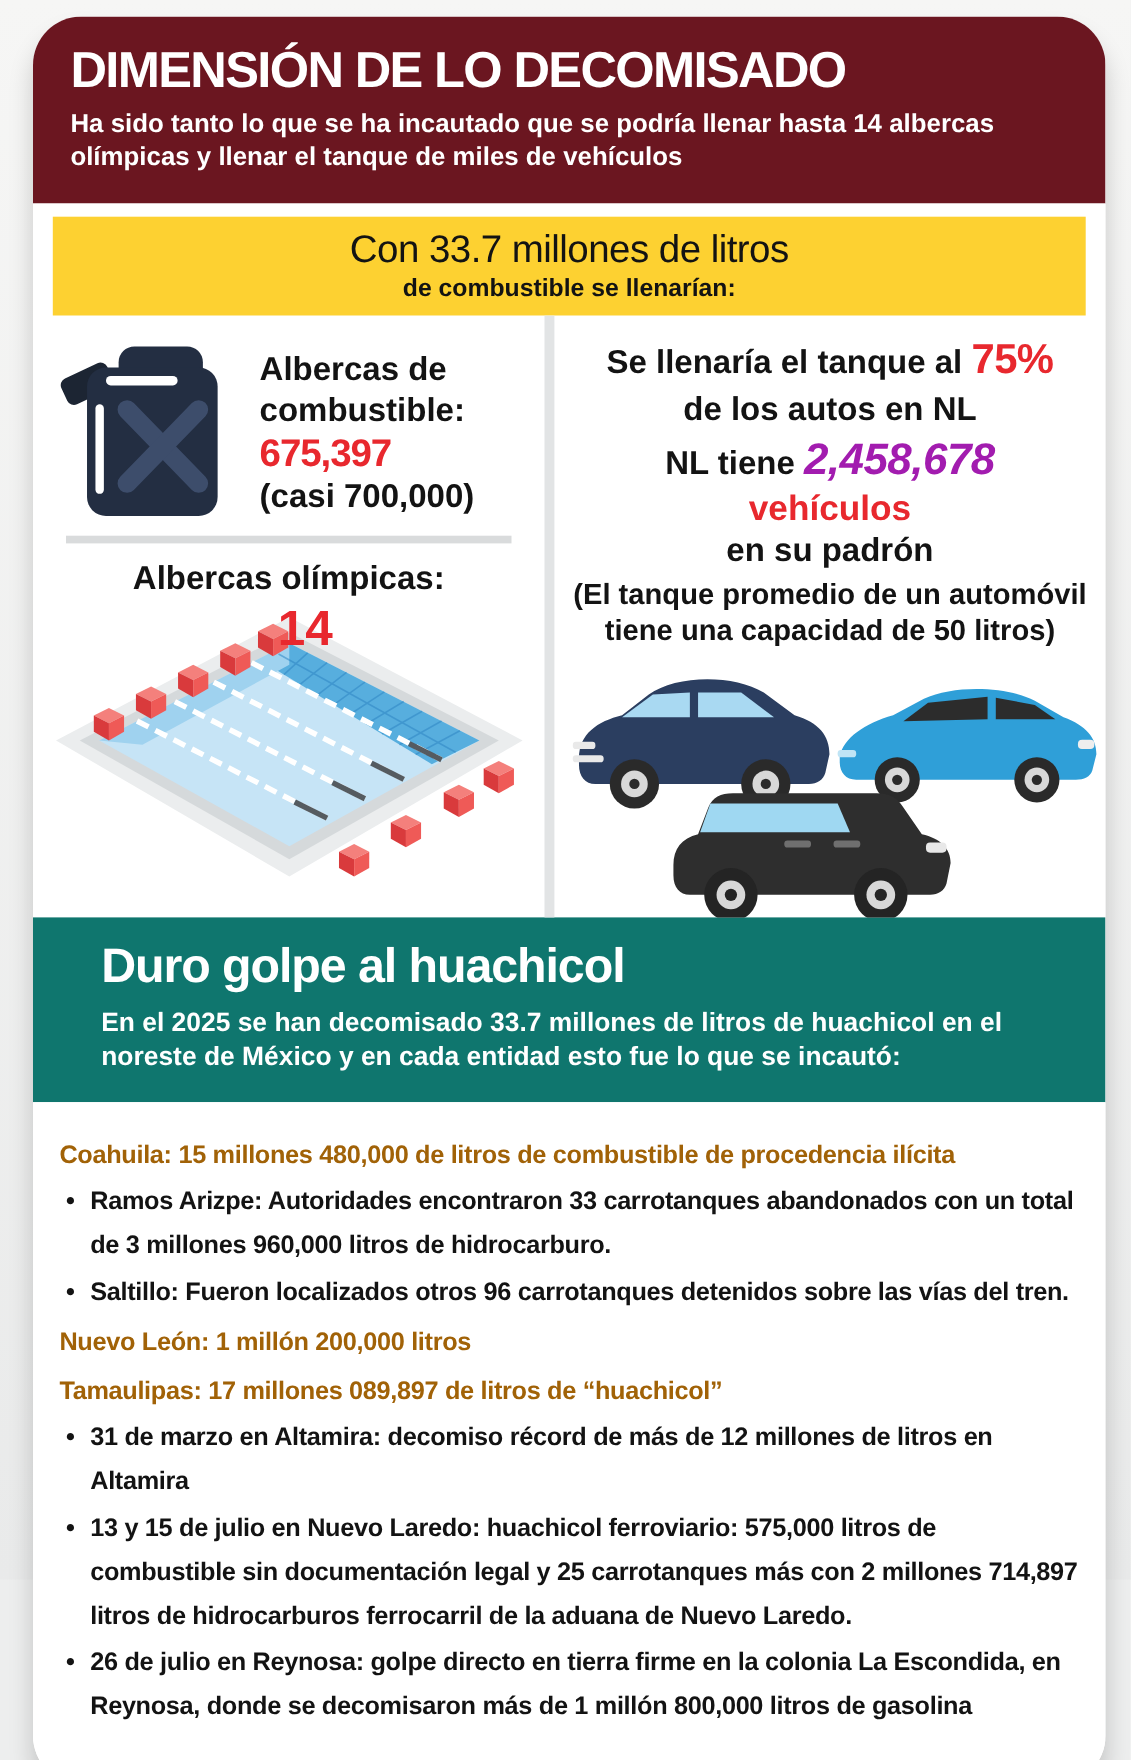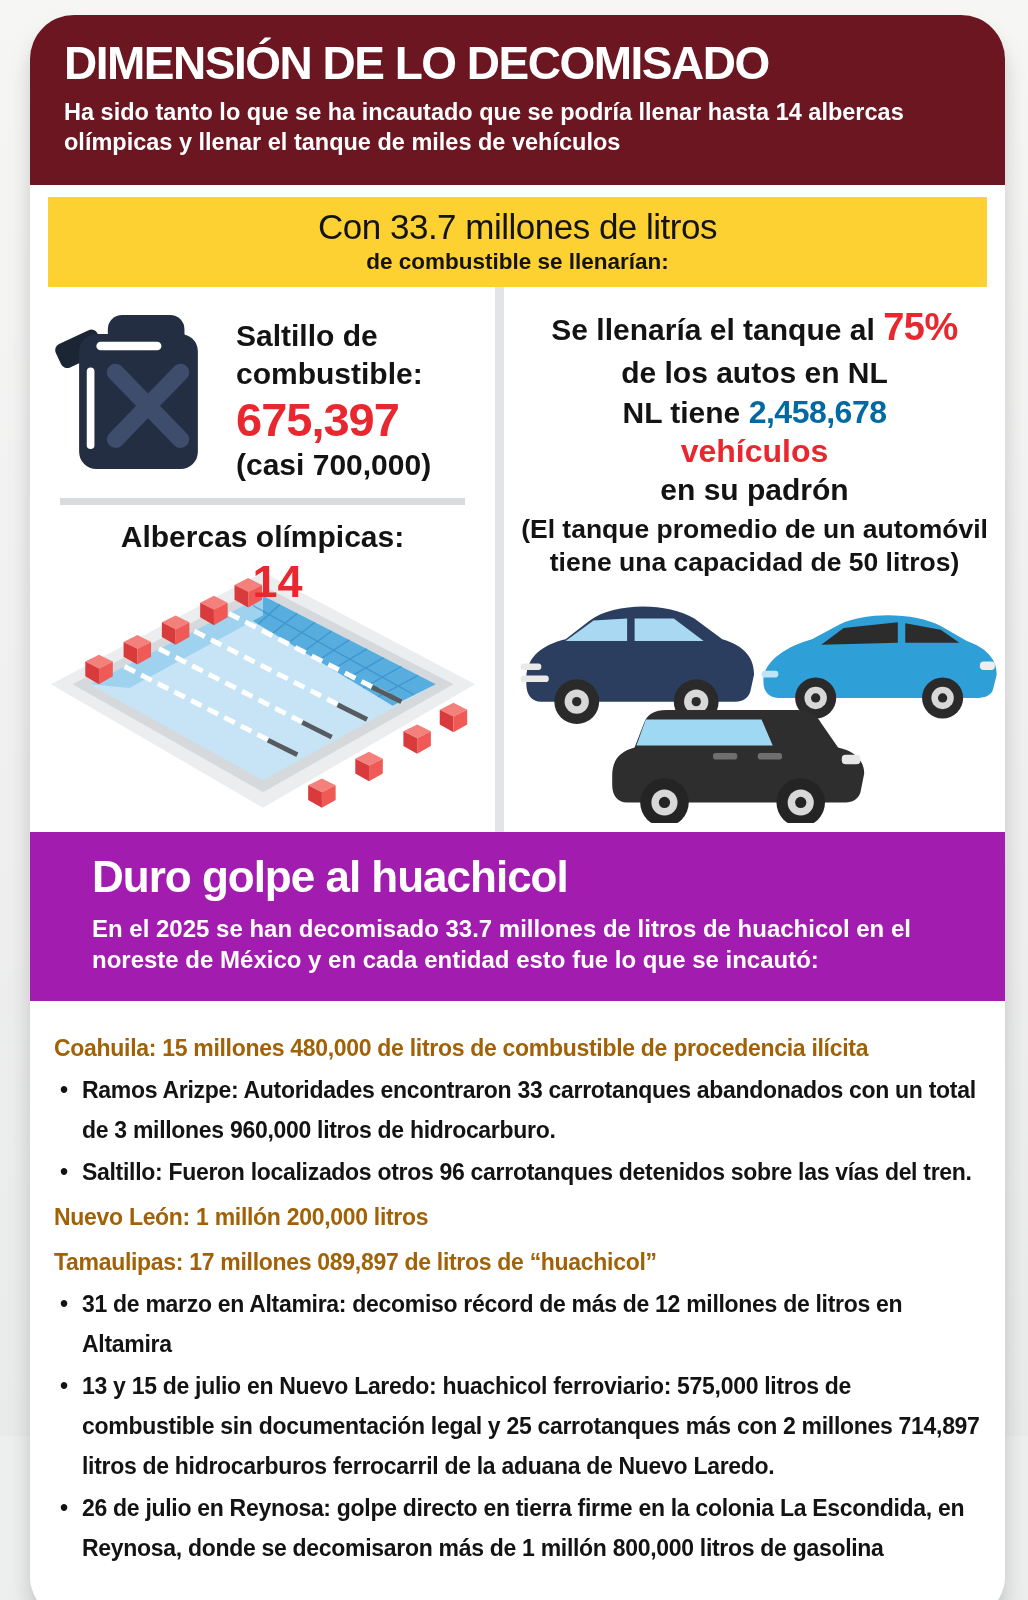--- a/index.html
+++ b/index.html
@@ -33,35 +33,35 @@
   .yellow-l2{font-size:22.5px;font-weight:bold;color:#131313;margin-top:2px;}
   
   .columns{display:flex;background:#ffffff;min-height:545px;}
   .col-left{width:465px;padding-top:16px;}
   .col-div{width:9px;background:#e2e4e5;}
   .col-right{flex:1;text-align:center;padding-top:16px;}
   .tanks-row{display:flex;align-items:flex-start;padding:6px 6px 0 24px;}
   .jerry{flex:0 0 auto;margin-top:4px;}
   .tanks-text{margin-left:14px;padding-top:8px;}
   .tanks-label{font-size:30px;font-weight:bold;color:#131313;line-height:1.25;max-width:210px;}
-  .tanks-value{font-size:47px;font-weight:bold;color:#e8282e;letter-spacing:-1px;line-height:1.1;margin-top:2px;}
+  .tanks-value{font-size:35px;font-weight:bold;color:#e8282e;letter-spacing:-1px;line-height:1.1;margin-top:2px;}
   .tanks-note{font-size:30px;font-weight:bold;color:#131313;margin-top:2px;}
   .left-divider{height:7px;background:#d9dbdc;margin:16px 30px 12px;}
   .pools-label{text-align:center;font-size:30px;font-weight:bold;color:#131313;line-height:1.3;}
   .pools-value{text-align:center;font-size:45px;font-weight:bold;color:#e8282e;position:relative;z-index:2;margin:0 0 -40px 30px;}
   .pool-art{display:block;margin:0 auto;}
   
   .rt{font-size:30px;font-weight:bold;color:#131313;line-height:1.3;}
   .rt .big-red{color:#e8282e;font-size:38px;letter-spacing:-0.5px;}
-  .rt .num-red{color:#0369a1;font-size:32px;letter-spacing:-0.5px;}
+  .rt .num-red{color:#a21caf;font-size:40px;letter-spacing:-0.5px;font-style:italic;}
   .rt-red-word{font-size:32px;font-weight:bold;color:#e8282e;line-height:1.15;}
   .rt-note{font-size:26.5px;font-weight:bold;color:#131313;line-height:1.25;margin-top:4px;padding:0 14px;text-align:center;}
   .cars-art{display:block;margin:6px auto 0;}
   
-  .sec{background:#a21caf;padding:22px 34px 26px;}
+  .sec{background:#0f766e;padding:22px 34px 26px;}
   .sec-title{color:#ffffff;font-weight:bold;font-size:44px;letter-spacing:-1px;line-height:1.05;padding-left:28px;}
   .sec-sub{color:#ffffff;font-weight:bold;font-size:24px;line-height:1.3;margin-top:12px;padding-left:28px;max-width:900px;}
   
   .body-list{background:#ffffff;padding:22px 22px 52px 24px;}
   .item{font-size:23px;font-weight:bold;letter-spacing:-0.3px;line-height:1.74;color:#131313;}
   .item.hdr-red{color:#a16207;margin-top:5px;}
   .item.bullet{position:relative;padding-left:28px;margin-top:2px;}
   .item.bullet::before{content:"\2022";position:absolute;left:6px;top:0;}
 </style>
 </head>
@@ -92,21 +92,21 @@
             <rect x="56" y="2" width="80" height="36" rx="15" fill="#232e42"></rect>
             <rect x="26" y="22" width="124" height="141" rx="18" fill="#232e42"></rect>
             <rect x="44" y="30" width="68" height="9" rx="4.5" fill="#ffffff"></rect>
             <rect x="34" y="57" width="8" height="85" rx="4" fill="#ffffff"></rect>
             <g stroke="#3d4d6b" stroke-width="18" stroke-linecap="round">
               <line x1="64" y1="62" x2="132" y2="132"></line>
               <line x1="132" y1="62" x2="64" y2="132"></line>
             </g>
           </svg>
           <div class="tanks-text">
-            <div class="tanks-label">Saltillo de combustible:</div>
+            <div class="tanks-label">Albercas de combustible:</div>
             <div class="tanks-value">675,397</div>
             <div class="tanks-note">(casi 700,000)</div>
           </div>
         </div>
         <div class="left-divider"></div>
         <div class="pools-label">Albercas olímpicas:</div>
         <div class="pools-value">14</div>
         <svg class="pool-art" width="432" height="246" viewBox="0 0 440 250">
           <polygon points="220,4 436,118 220,244 4,118" fill="#ebedee"></polygon>
           <polygon points="220,18 414,118 220,228 26,118" fill="#d5d9db"></polygon>

